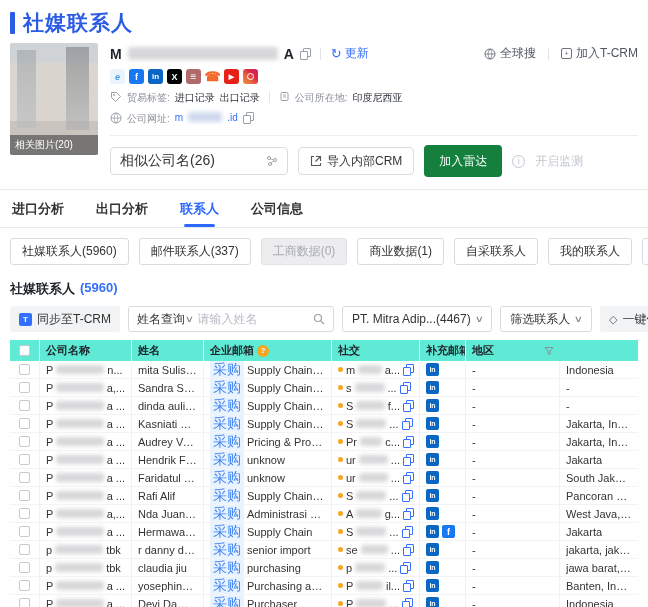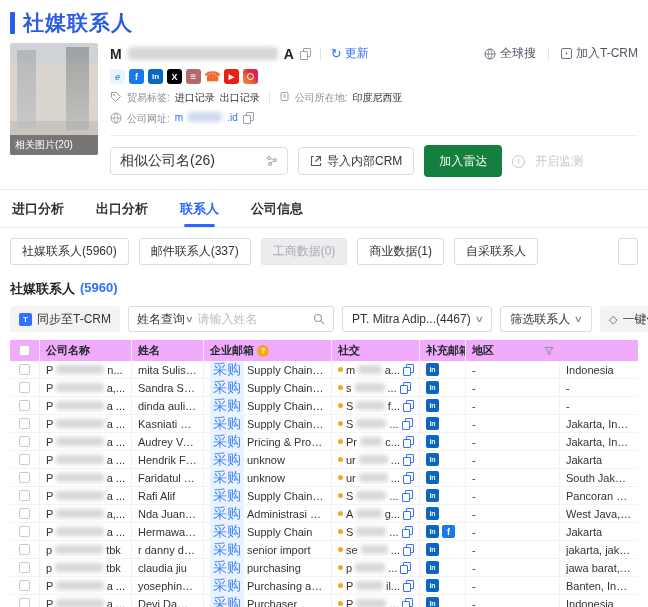--- a/index.html
+++ b/index.html
@@ -98,21 +98,21 @@
   .name-group { height:26px; border:1px solid #d8dbe0; border-radius:3px; display:flex; align-items:center; padding:0 8px; gap:5px; width:206px; background:#fff; }
   .name-group .lbl { font-size:12px; color:#333; display:flex; align-items:center; gap:1px; cursor:pointer; white-space:nowrap; }
   .name-group input { border:none; outline:none; flex:1; min-width:0; font-size:12px; font-family:inherit; color:#333; }
   .name-group input::placeholder { color:#b8bcc4; }
   .tb-select { height:26px; border:1px solid #d8dbe0; border-radius:3px; background:#fff; padding:0 9px; font-size:12px; color:#333; display:flex; align-items:center; gap:5px; cursor:pointer; white-space:nowrap; }
   .ic-diamond { color:#596070; font-size:11px; }
 
   
   .table { margin:8px 10px 0; font-size:11px; }
   .tr { display:grid; grid-template-columns:30px 92px 72px 128px 88px 46px 94px 78px; align-items:center; }
-  .thead { background:#f0abfc; height:21px; color:#20242b; font-weight:bold;text-align:center; }
+  .thead { background:#5eead4; height:21px; color:#20242b; font-weight:bold;text-align:center; }
   .thead .td { height:21px; }
   .td { display:flex; align-items:center; gap:3px; padding:0 6px; height:18px; min-width:0; border-right:1px solid #f0f1f4; overflow:hidden; white-space:nowrap; }
   .td:last-child { border-right:none; }
   .body .tr { border-bottom:1px solid #f2f3f6; }
   .body .td { height:17px; }
   .c-check { justify-content:center; padding:0; }
   .cb { width:11px; height:11px; border:1px solid #c6cad2; border-radius:2px; background:#fff; cursor:pointer; flex:none; }
   .ell { overflow:hidden; text-overflow:ellipsis; white-space:nowrap; }
   .badge { background:#e9f2ff; color:#4086f4; font-size:14px; padding:1px 3px; border-radius:2px; flex:none; }
   .dot { width:5px; height:5px; border-radius:50%; background:#f5a623; flex:none; }
@@ -250,20 +250,21 @@
   <div class="tab active">联系人</div>
   <div class="tab">公司信息</div>
 </div>
 
 <div class="filter-row">
   <button class="pill">社媒联系人(5960)</button>
   <button class="pill">邮件联系人(337)</button>
   <button class="pill disabled">工商数据(0)</button>
   <button class="pill">商业数据(1)</button>
   <button class="pill">自采联系人</button>
+  <button class="pill">我的联系人</button>
   <button class="export-btn">
     
     
     
   </button>
 </div>
 
 <div class="section-title">
   <span>社媒联系人</span>
   <span class="section-count">(5960)</span>

